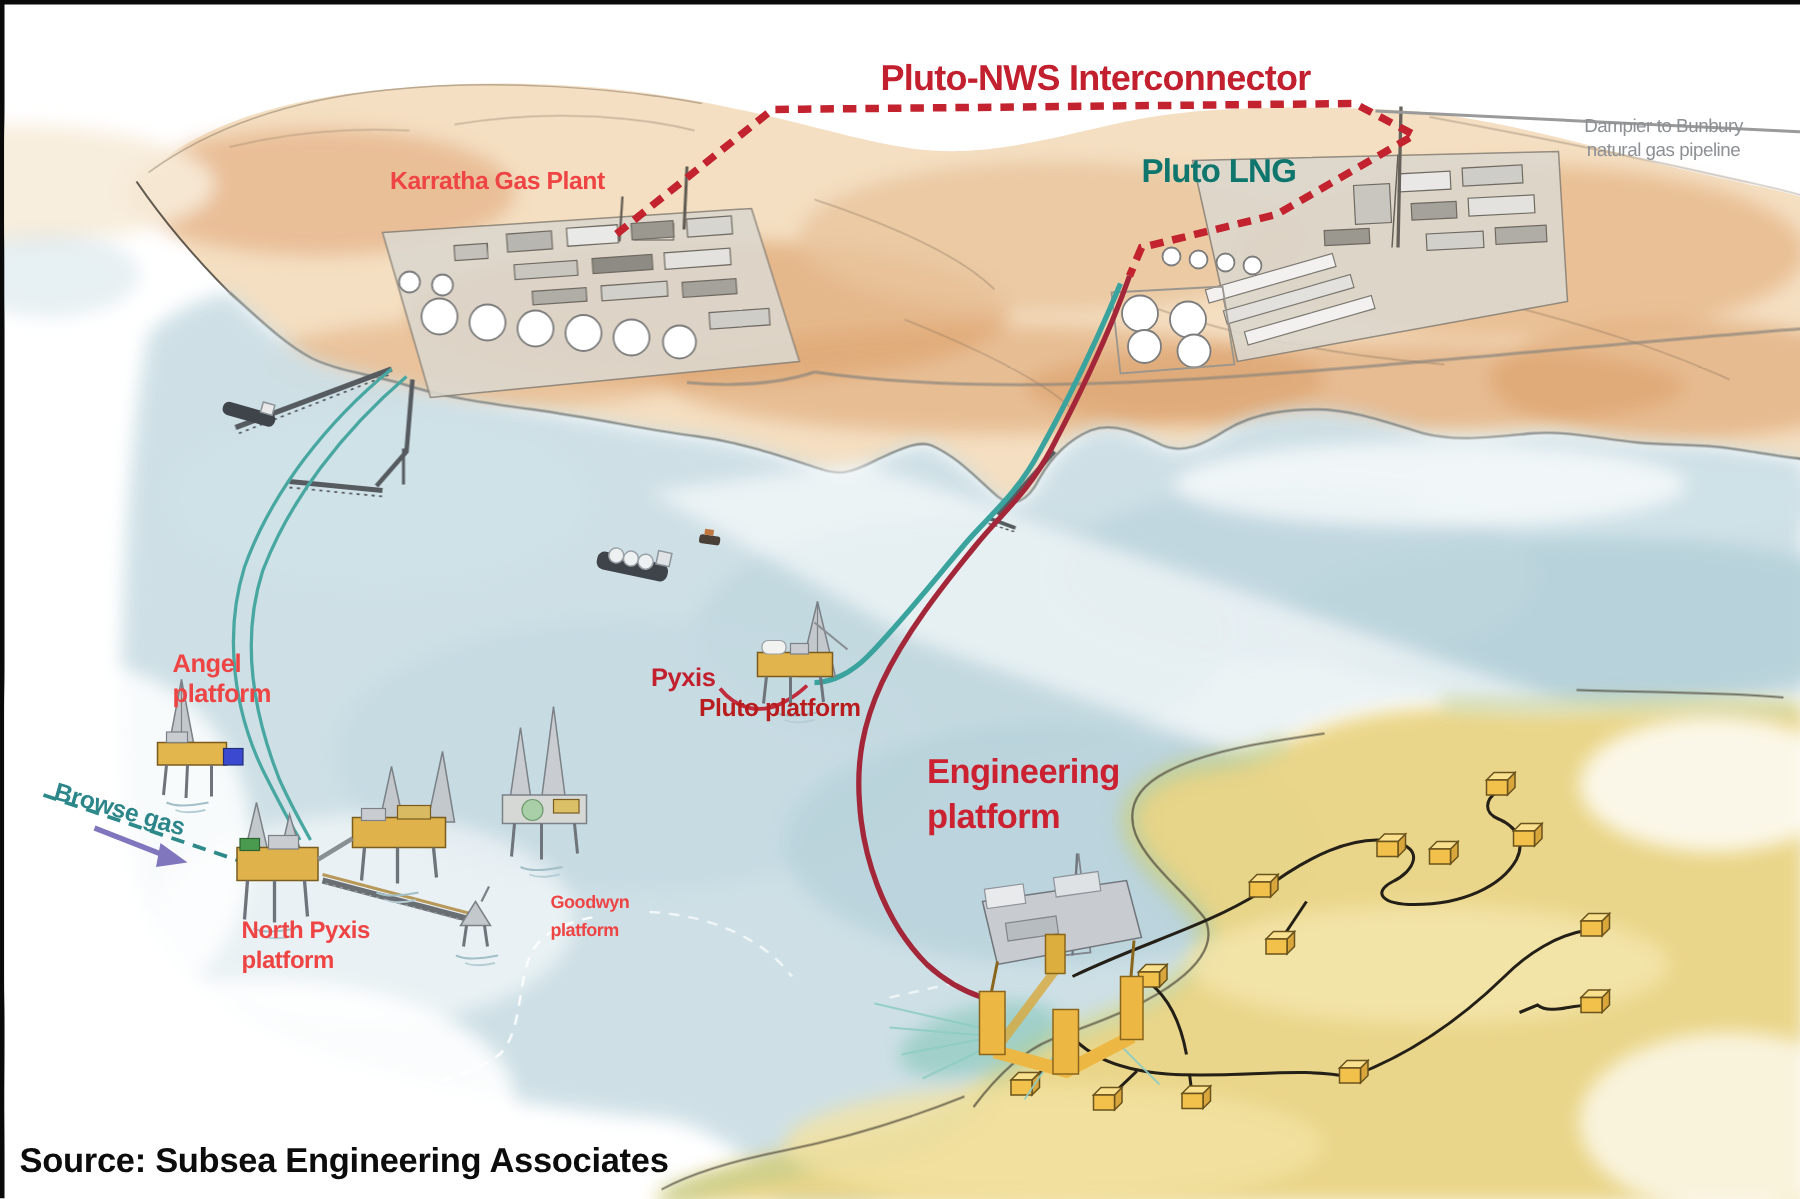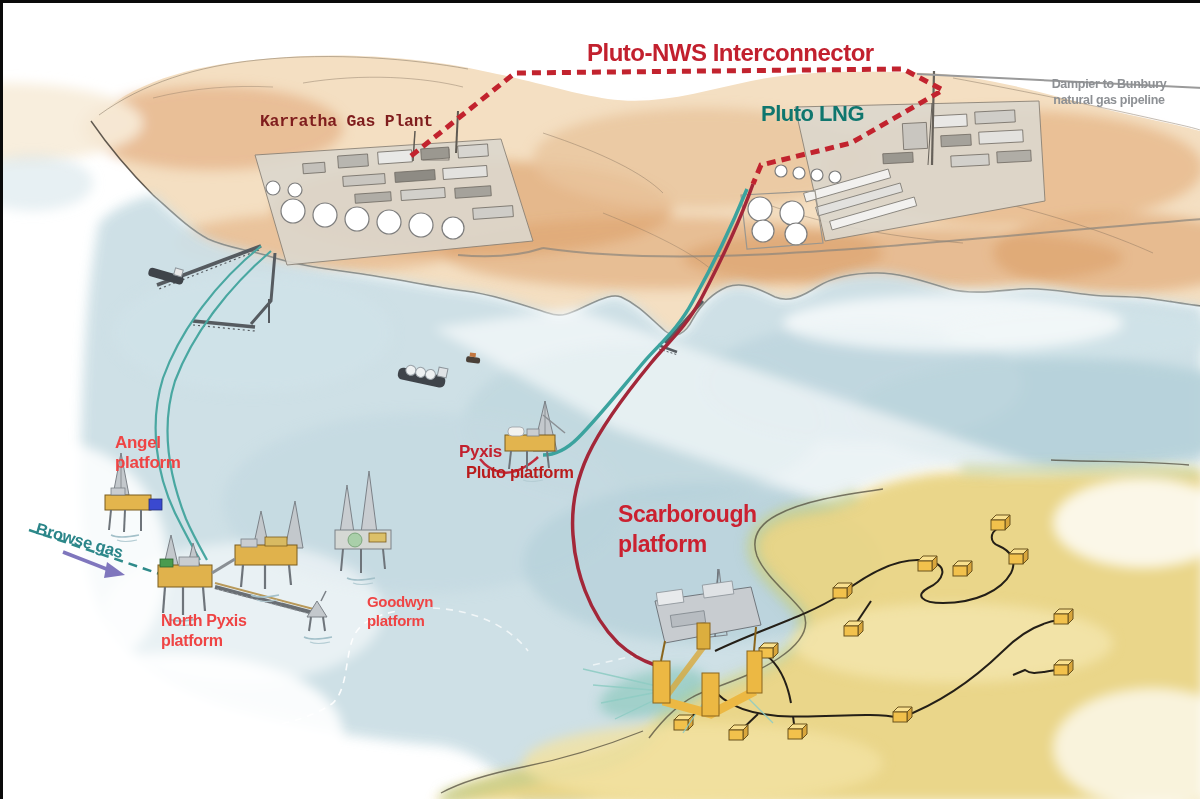--- a/index.html
+++ b/index.html
@@ -1,32 +1,32 @@
 <!DOCTYPE html>
 <html><head>
 <meta charset="utf-8">
 <style>
   html,body{margin:0;padding:0;background:#fff;}
   #stage{position:relative;width:1200px;height:799px;background:#ffffff;overflow:hidden;
          border-top:3px solid #0a0a0a;border-left:3px solid #0a0a0a;box-sizing:border-box;
          font-family:"Liberation Sans",sans-serif;}
   #art{position:absolute;left:0;top:0;}
   .lbl{position:absolute;font-weight:bold;letter-spacing:-0.3px;white-space:nowrap;}
-  .lbl.red{color:#c2202e;margin-left:25px;}
+  .lbl.red{color:#c2202e;}
   .lbl.teal{color:#ef4444;}
-  .lbl.darkteal{color:#7f1d1d;font-family:Liberation Mono, monospace;}
-  .lbl.gray{color:#8d9094;font-weight:700;}
+  .lbl.darkteal{color:#ef4444;}
+  .lbl.gray{color:#8d9094;font-weight:400;}
   #lbl-interconnector{left:584px;top:36px;font-size:24px;color:#c2202e;letter-spacing:-0.5px;}
   #lbl-pluto-lng{left:758px;top:98px;font-size:22px;color:#0f766e;letter-spacing:-0.5px;}
   #lbl-dampier{left:1036px;top:73px;font-size:12.5px;line-height:16px;text-align:center;width:140px;white-space:normal;}
   #lbl-karratha{left:257px;top:109px;font-size:16.5px;}
   #lbl-angel{left:112px;top:430px;font-size:17px;line-height:20px;}
   #lbl-browse{left:36px;top:516px;font-size:16.5px;color:#2b8589;transform:rotate(16deg);transform-origin:left top;}
   #lbl-north-rankin{left:158px;top:608px;font-size:16px;line-height:20px;}
-  #lbl-goodwyn{left:364px;top:589px;font-size:15px;line-height:19px;}
+  #lbl-goodwyn{left:364px;top:589px;font-size:12px;line-height:19px;}
   #lbl-pyxis{left:431px;top:439px;font-size:17px;}
   #lbl-pluto-platform{left:463px;top:460px;font-size:16.5px;color:#b91c1c;text-align:center;}
   #lbl-scarborough{left:615px;top:496px;font-size:23px;line-height:30px;color:#cb2130;letter-spacing:-0.4px;}
   #lbl-source{left:10px;top:757px;font-size:23px;color:#0c0c0c;letter-spacing:-0.2px;}
 </style>
 </head>
 <body>
 
 <div id="stage">
 <svg id="art" width="1200" height="799" viewBox="0 0 1200 799">
@@ -387,16 +387,17 @@
   <div>North Pyxis</div>
   <div>platform</div>
 </div>
 <div class="lbl teal" id="lbl-goodwyn">
   <div>Goodwyn</div>
   <div>platform</div>
 </div>
 <div class="lbl red" id="lbl-pyxis">Pyxis</div>
 <div class="lbl" id="lbl-pluto-platform">Pluto platform</div>
 <div class="lbl" id="lbl-scarborough">
-  <div>Scarborough</div>
+  <div>Engineering</div>
   <div>platform</div>
 </div>
+<div class="lbl" id="lbl-source">Source: Subsea Engineering Associates</div>
 </div>
 
 </body></html>

